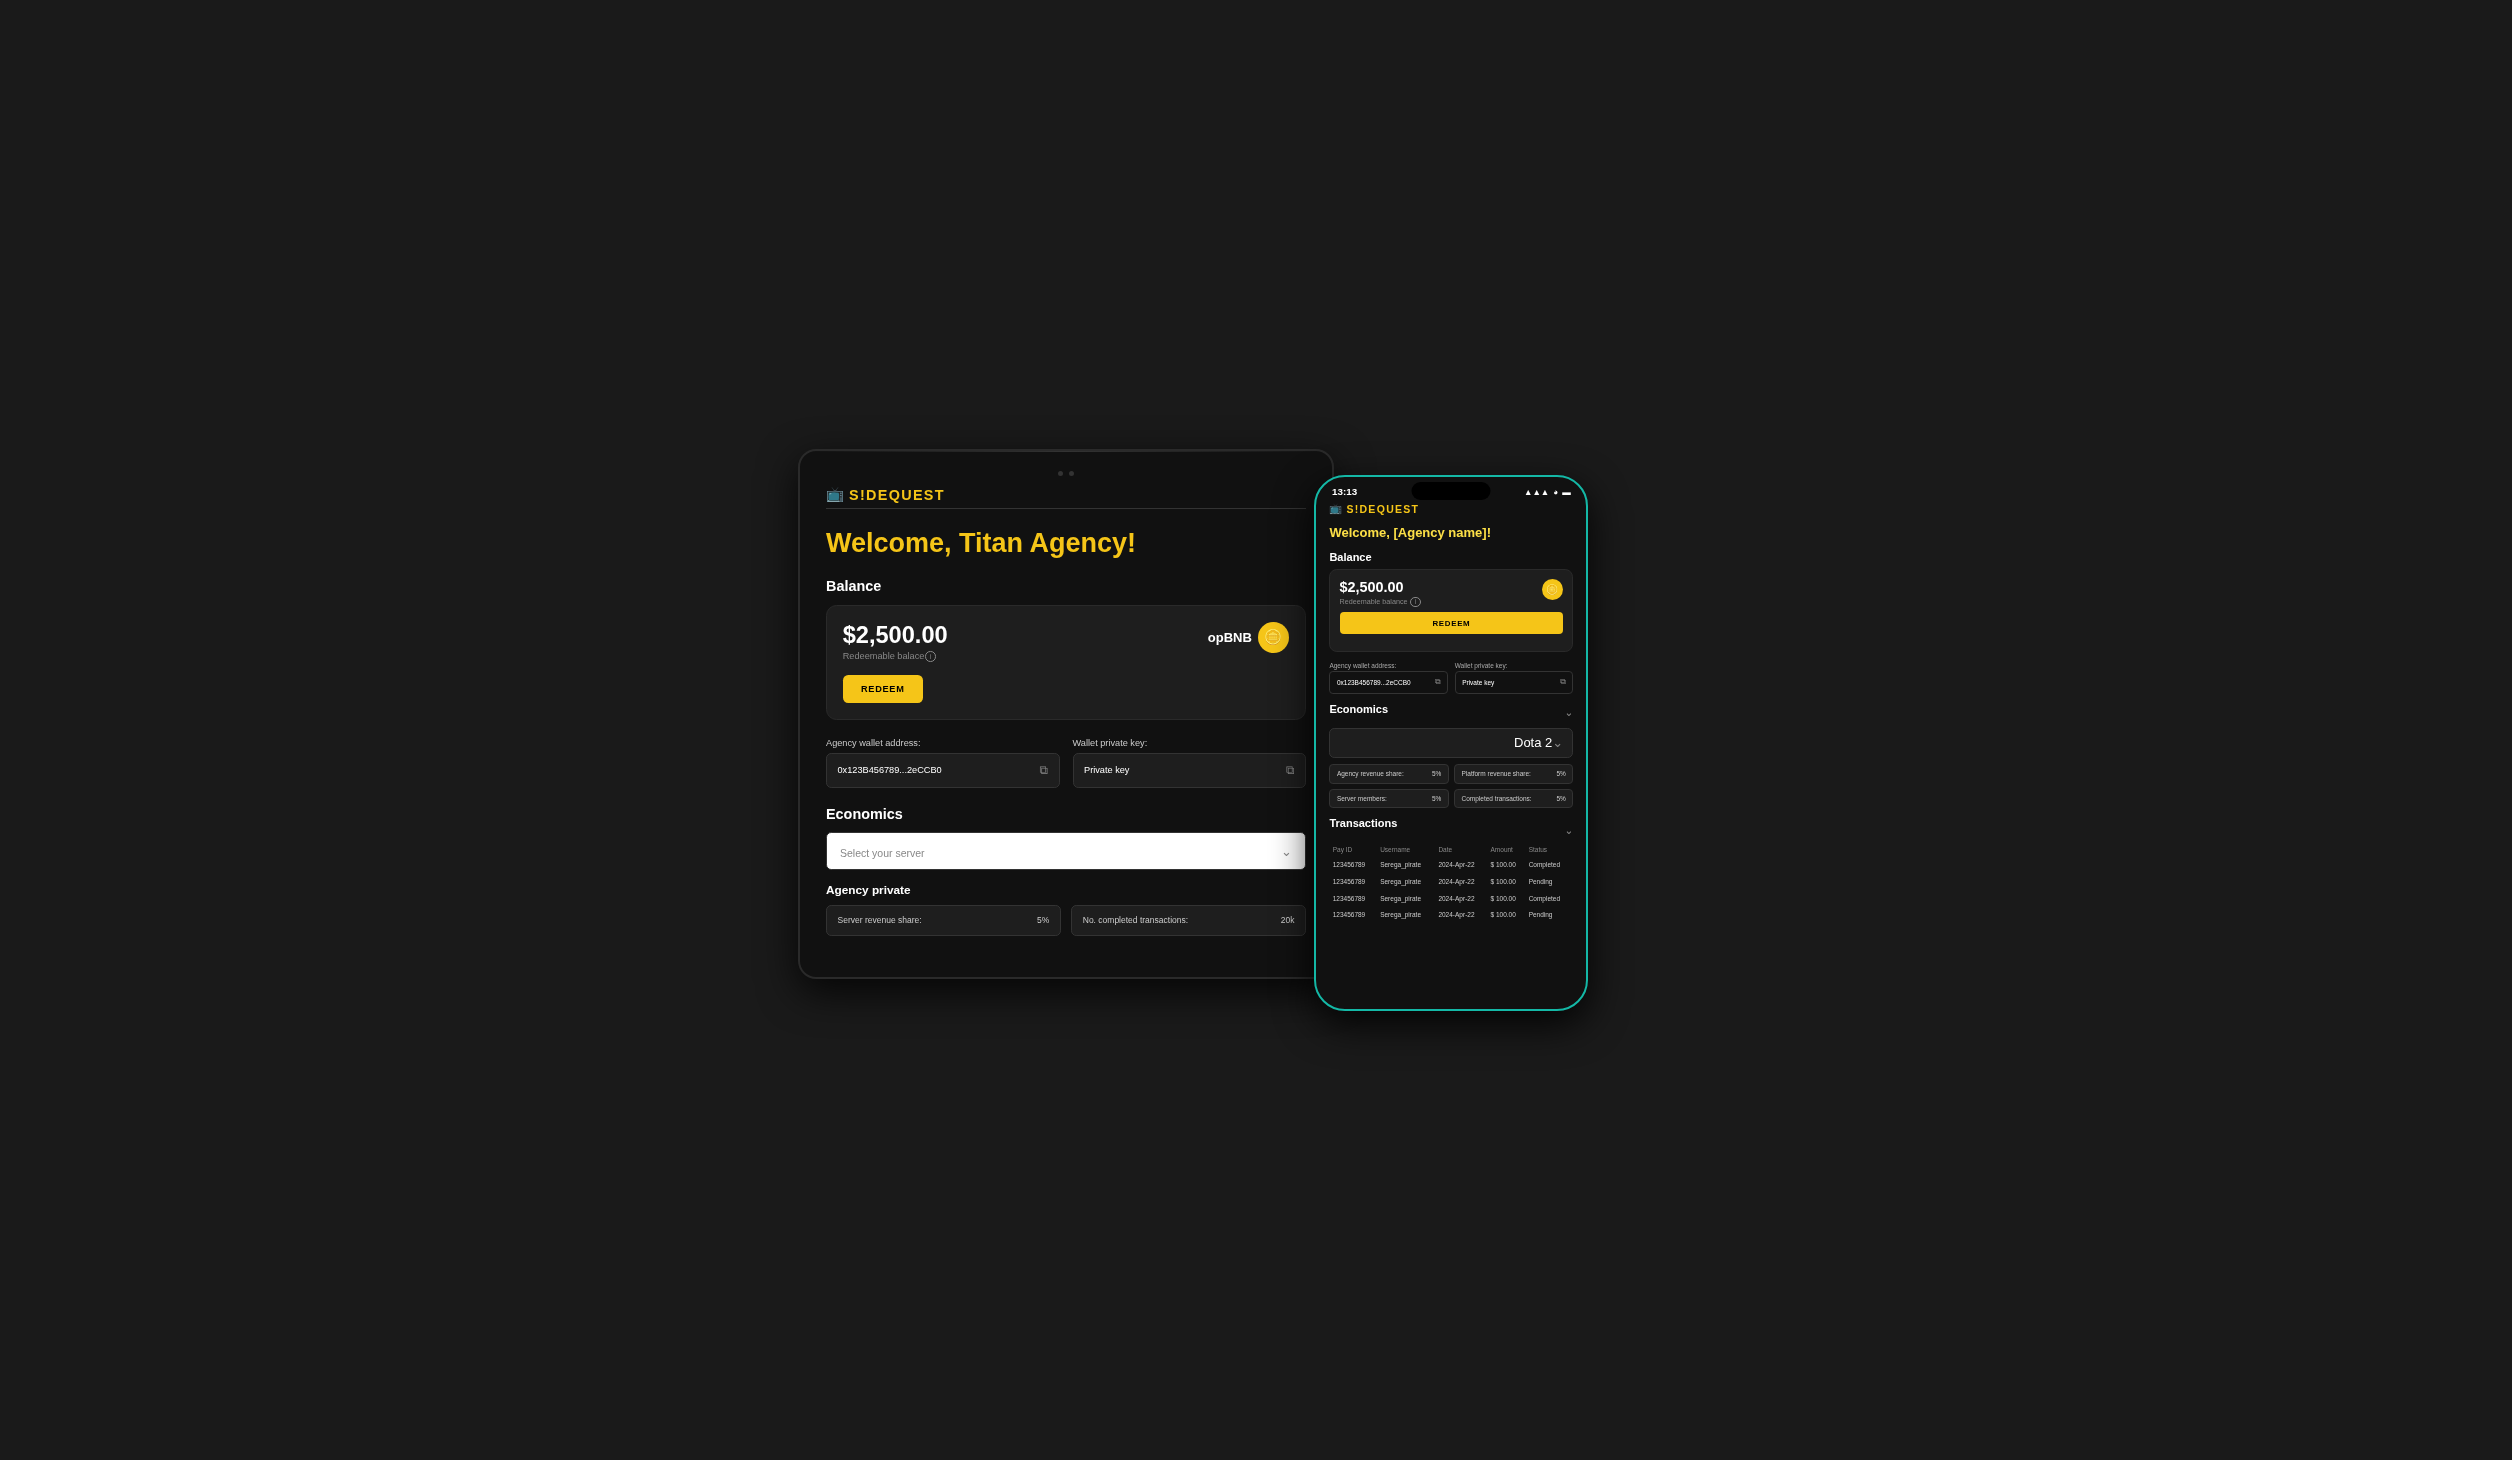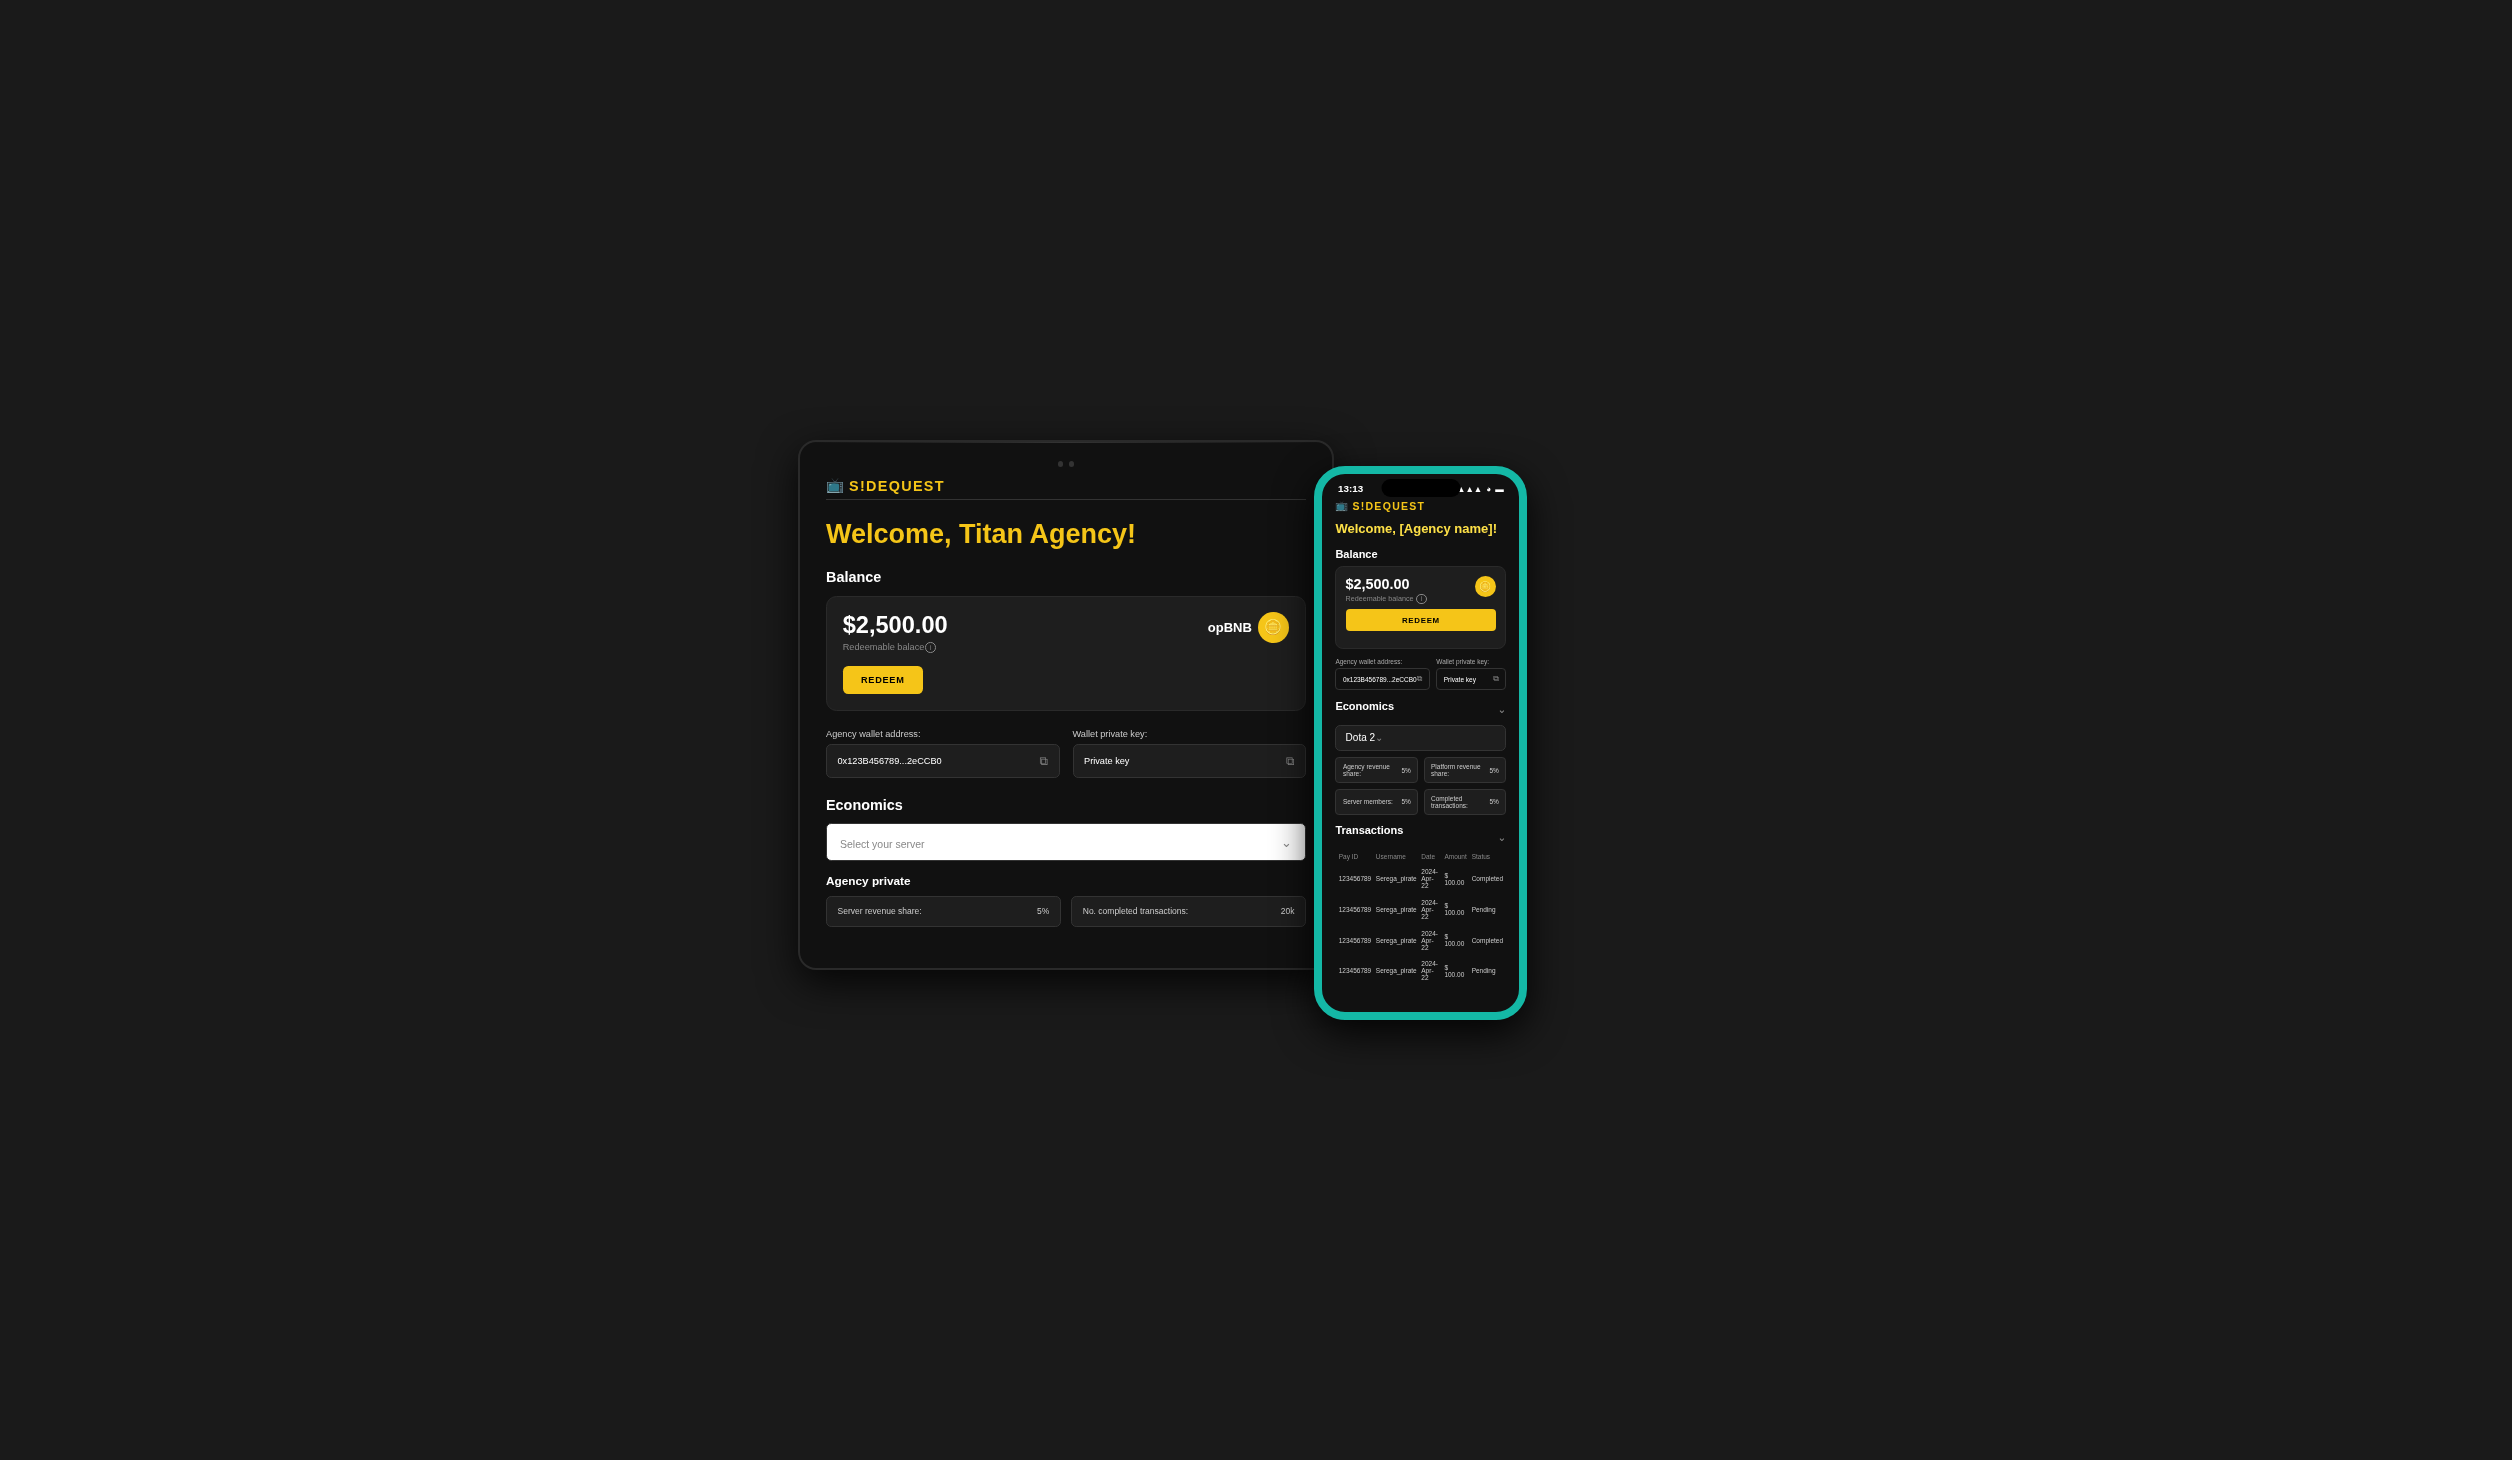--- a/index.html
+++ b/index.html
@@ -234,22 +234,22 @@
       display: flex;
       align-items: center;
       justify-content: space-between;
     }
     .detail-chip span { color: #ccc; }
 
     
     .phone {
       background: #111;
       border-radius: 31px;
-      border: 8px solid #14b8a6;
-      width: 213px;
+      border: 2px solid #14b8a6;
+      width: 274px;
       min-height: 536px;
       padding: 0;
       position: relative;
       box-shadow: 0 13px 39px rgba(0,0,0,0.9);
       margin-left: -19.6px;
       margin-top: 26px;
       overflow: hidden;
       flex-shrink: 0;
     }
 
@@ -388,24 +388,24 @@
       align-items: center;
       margin-bottom: 6.5px;
     }
 
     .phone-server-select {
       background: #1e1e1e;
       border: 0.7px solid #333;
       border-radius: 5.2px;
       padding: 6.5px 9.2px;
       color: #fff;
-      font-size: 10px;
-      display: flex;
-      align-items: center;
-      justify-content: flex-start;
+      font-size: 13px;
+      display: flex;
+      align-items: center;
+      justify-content: flex-end;
       cursor: pointer;
       margin-bottom: 6.5px;
     }
 
     .phone-chips-row {
       display: flex;
       gap: 5.2px;
       margin-bottom: 5.2px;
     }
     .phone-chip {

